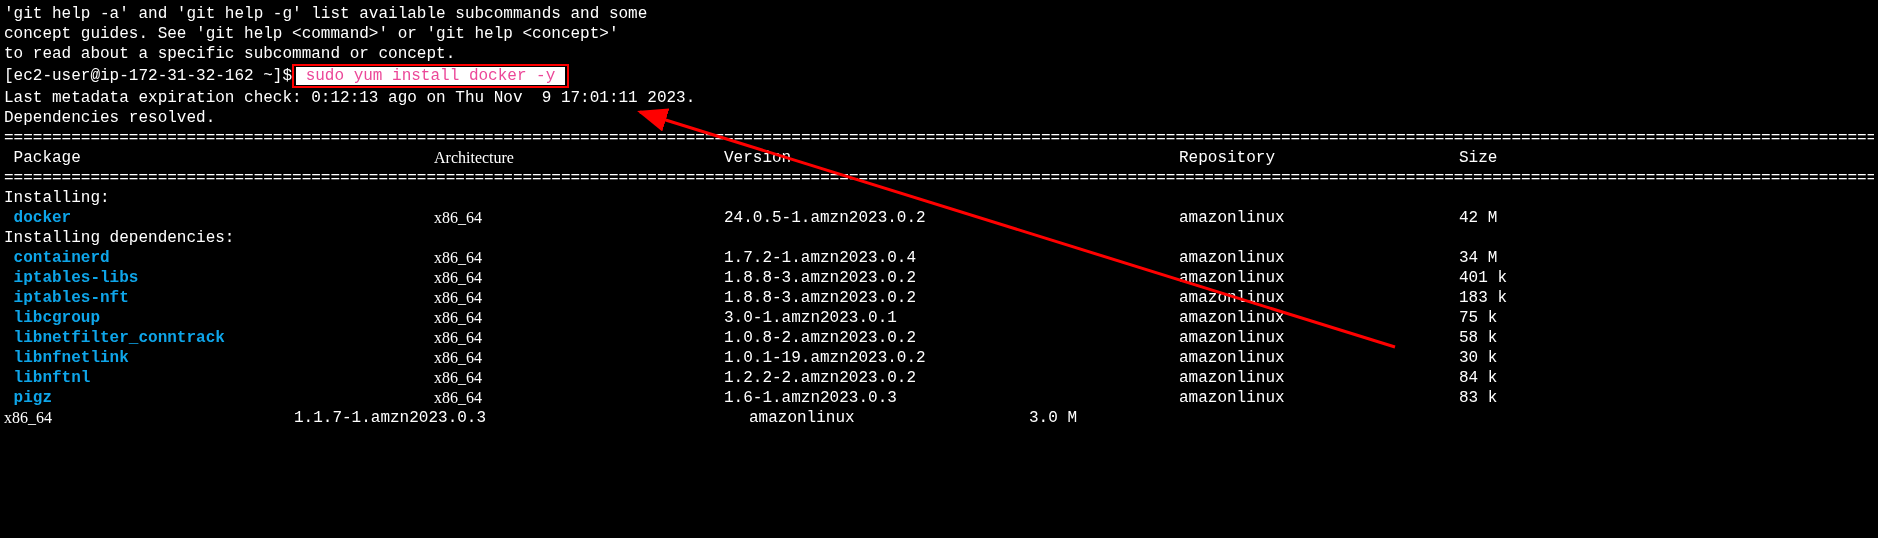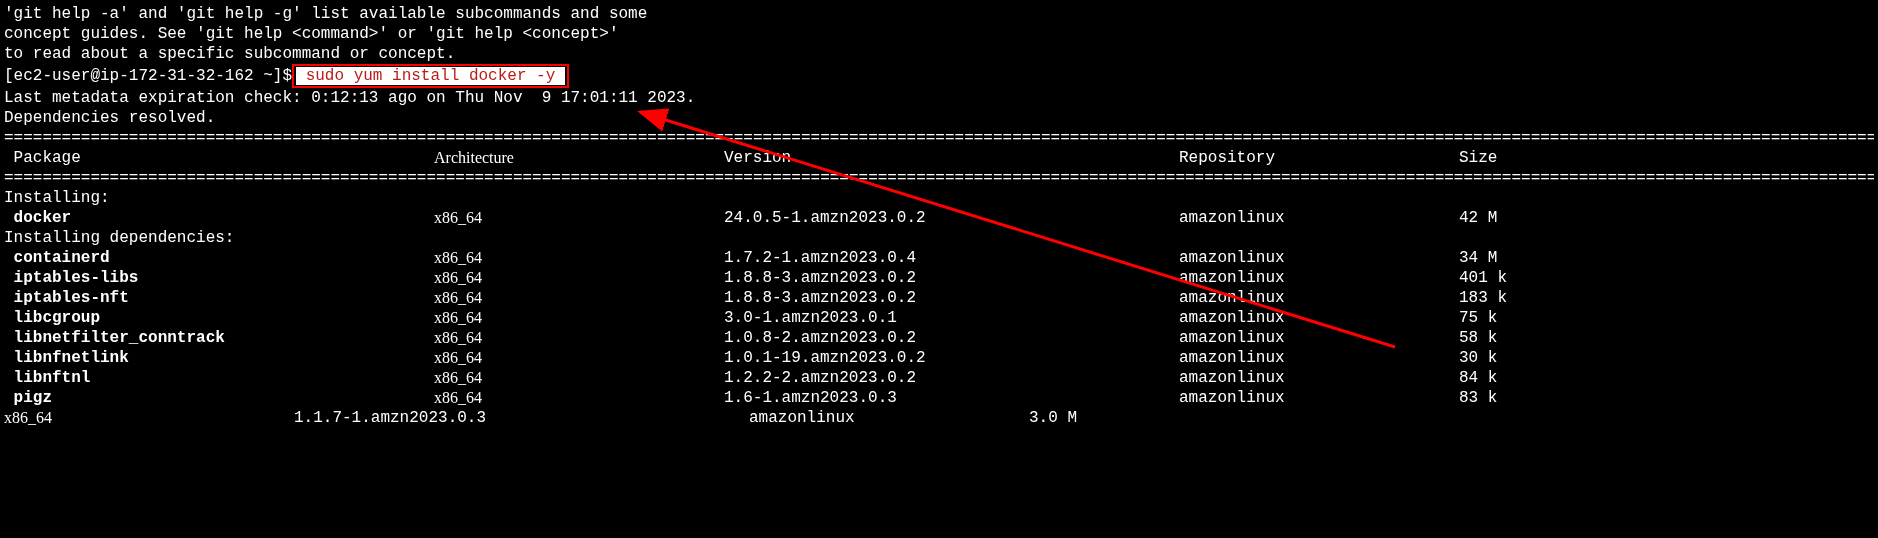--- a/index.html
+++ b/index.html
@@ -14,26 +14,26 @@
       font-size: 16px;
       line-height: 1.25;
       padding: 4px;
       width: 1878px;
       position: relative;
     }
     .line {
       white-space: pre;
     }
     .bold-green {
-      color: #ffffff;
+      color: #0ea5e9;
       font-weight: bold;
     }
     .highlight {
       background: #fff;
-      color: #b91c1c;
+      color: #ec4899;
     }
     .red-box {
       border: 2px solid #ff0000;
       padding: 0 2px;
       display: inline-block;
     }
     .divider {
       white-space: pre;
       overflow: hidden;
       width: 100%;

